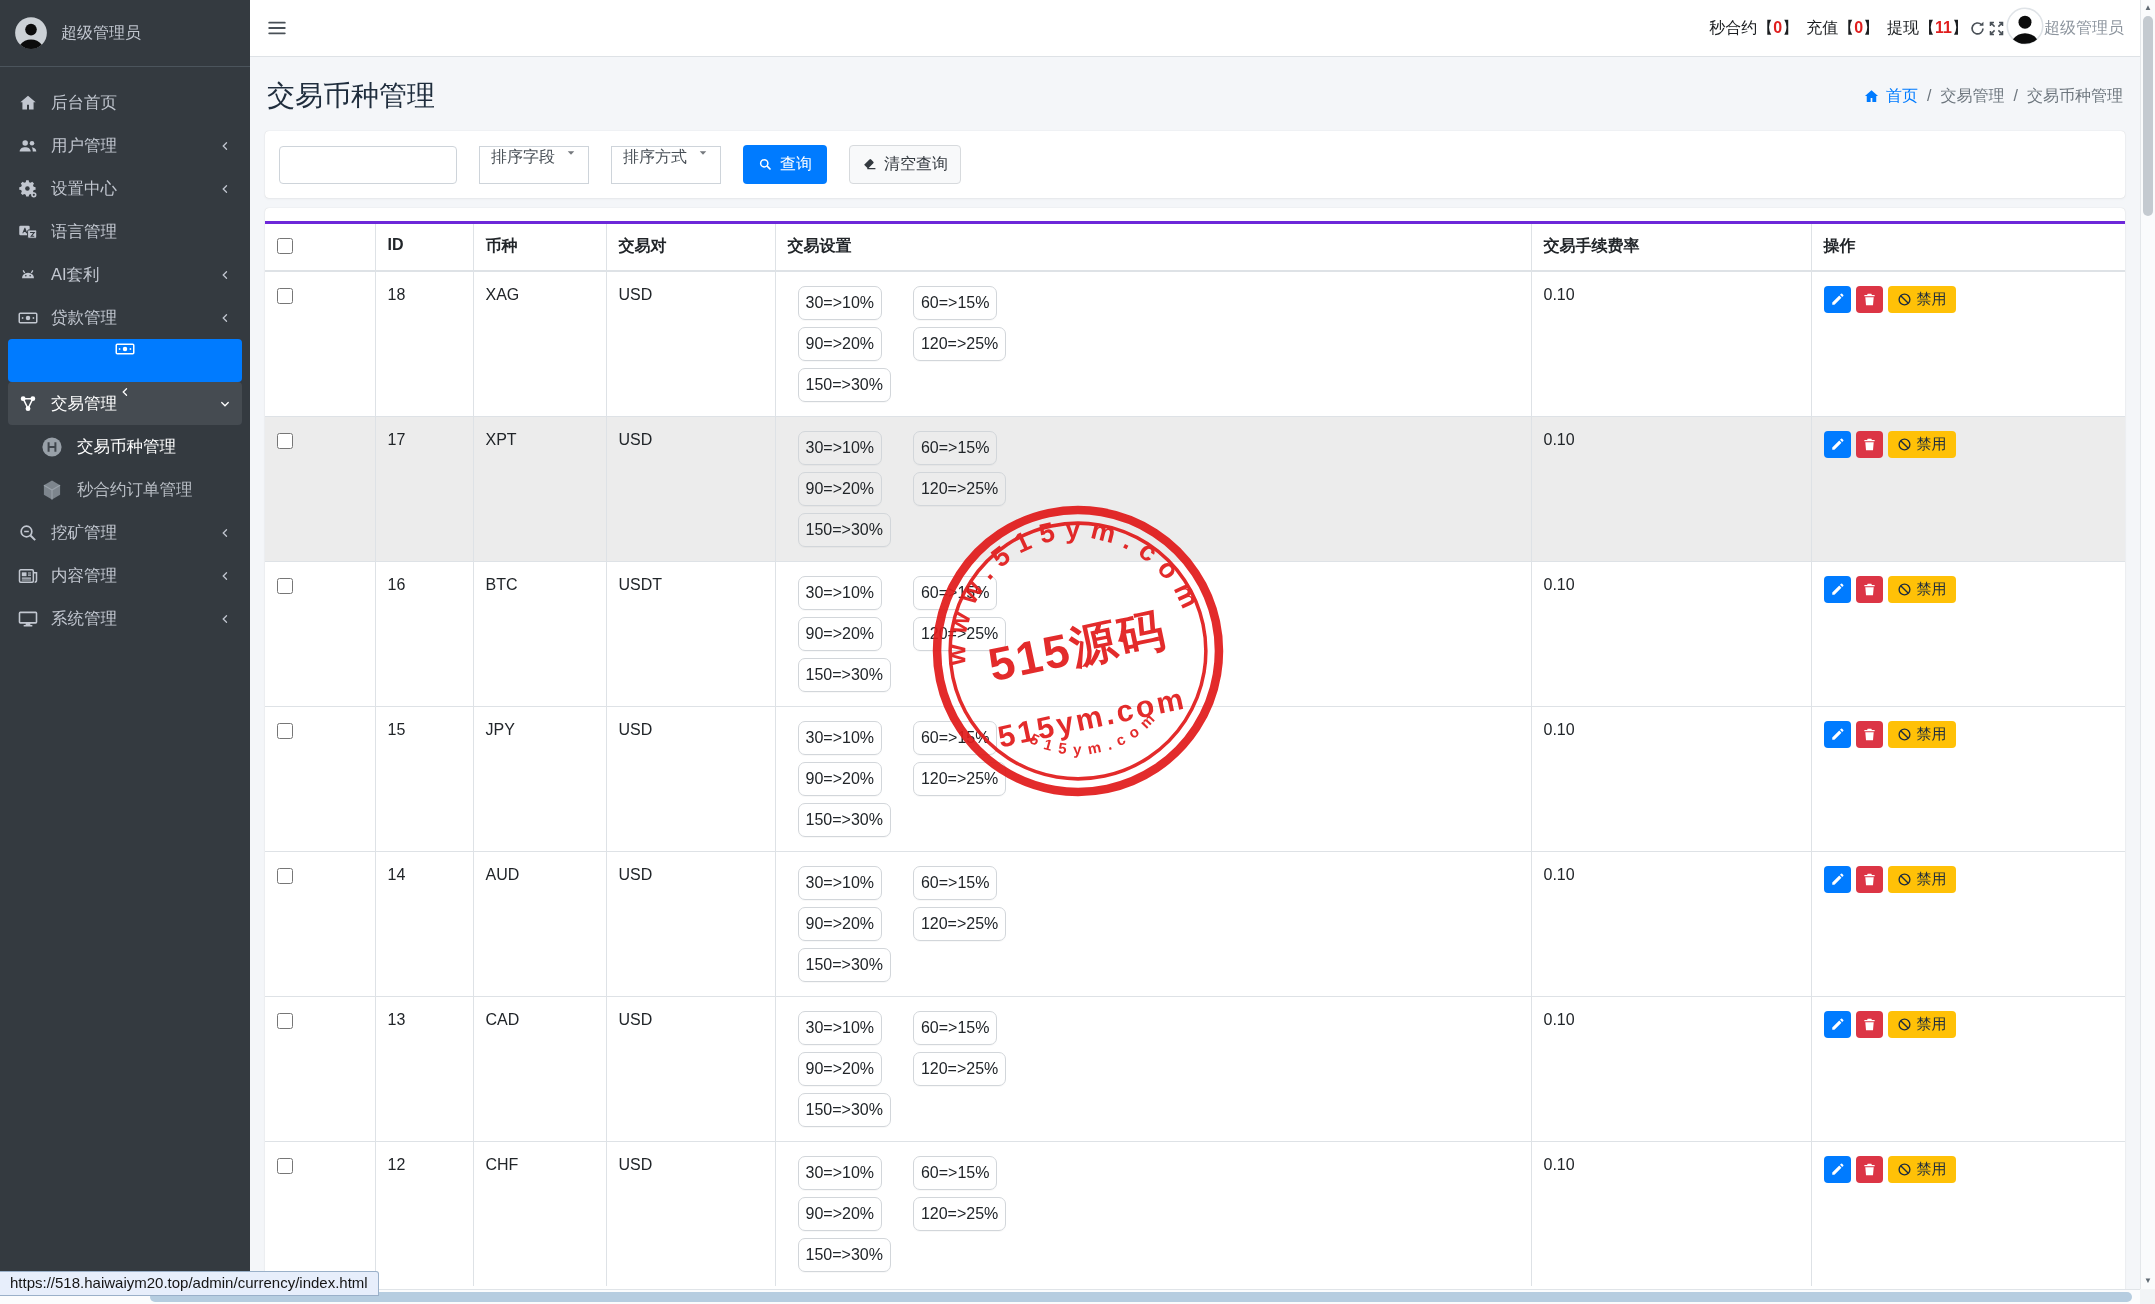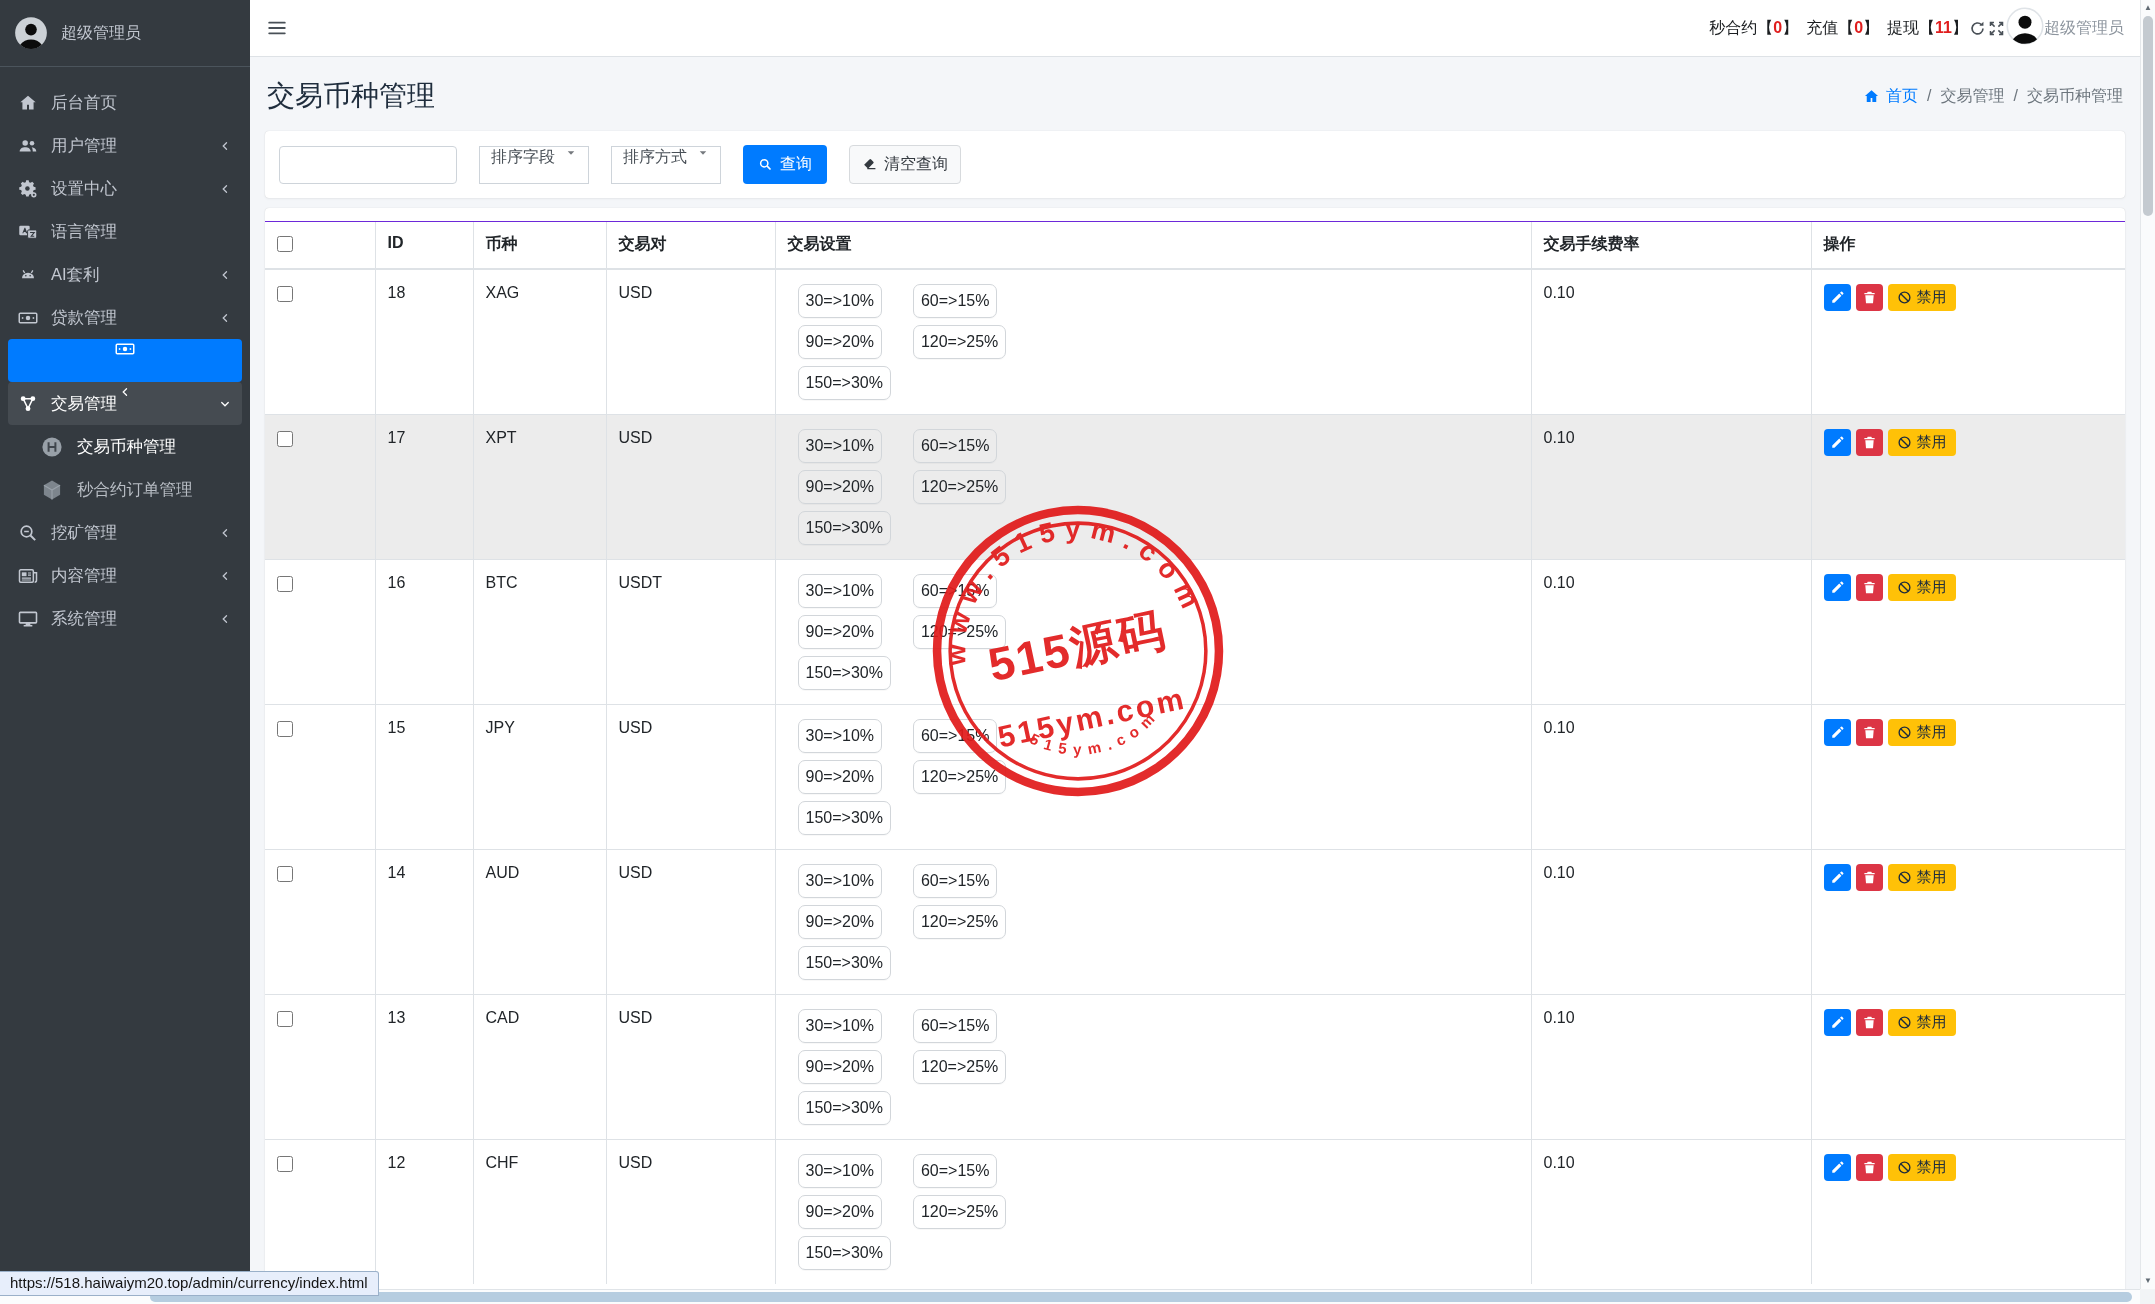--- a/index.html
+++ b/index.html
@@ -55,21 +55,21 @@
   .btn-primary { background:#007bff; color:#fff; padding:8px 14px; }
   .btn-danger { background:#dc3545; color:#fff; }
   .btn-light { background:#f8f9fa; border-color:#d7dadd; color:#343a40; padding:8px 12px; }
   .btn-sm { font-size:15px; padding:7px 11px; }
 
   .table-card { padding-top:13px; height:1200px; }
   .toolbar { display:flex; gap:6px; padding:0 14px 12px; }
 
   table { width:100%; border-collapse:collapse; table-layout:fixed; font-size:16px; color:#212529; }
   th, td { text-align:left; vertical-align:top; }
-  th { font-weight:bold; padding:12px; border-top:1px solid #6d28d9; border-bottom:2px solid #dee2e6; }
+  th { font-weight:bold; padding:12px; border-top:3px solid #6d28d9; border-bottom:2px solid #dee2e6; }
   td { padding:14px 12px; border-top:1px solid #dee2e6; }
   th + th, td + td { border-left:1px solid #dee2e6; }
   tr.hl { background:#ececec; }
   input[type="checkbox"] { width:16px; height:16px; margin-top:2px; }
 
   .pillgrid { display:grid; grid-template-columns:max-content max-content; gap:7px 22px; justify-items:start; padding-left:10px; }
   .pill { border:1px solid #d2d6da; background:transparent; border-radius:7px; padding:7px 7px; font-size:16px; font-family:inherit; color:#212529; cursor:pointer; box-shadow:0 1px 1px rgba(0,0,0,.03); white-space:nowrap; }
 
   .actions { display:flex; gap:5px; align-items:center; }
   .abtn { width:27px; height:27px; border:none; border-radius:4px; display:inline-flex; align-items:center; justify-content:center; cursor:pointer; }

